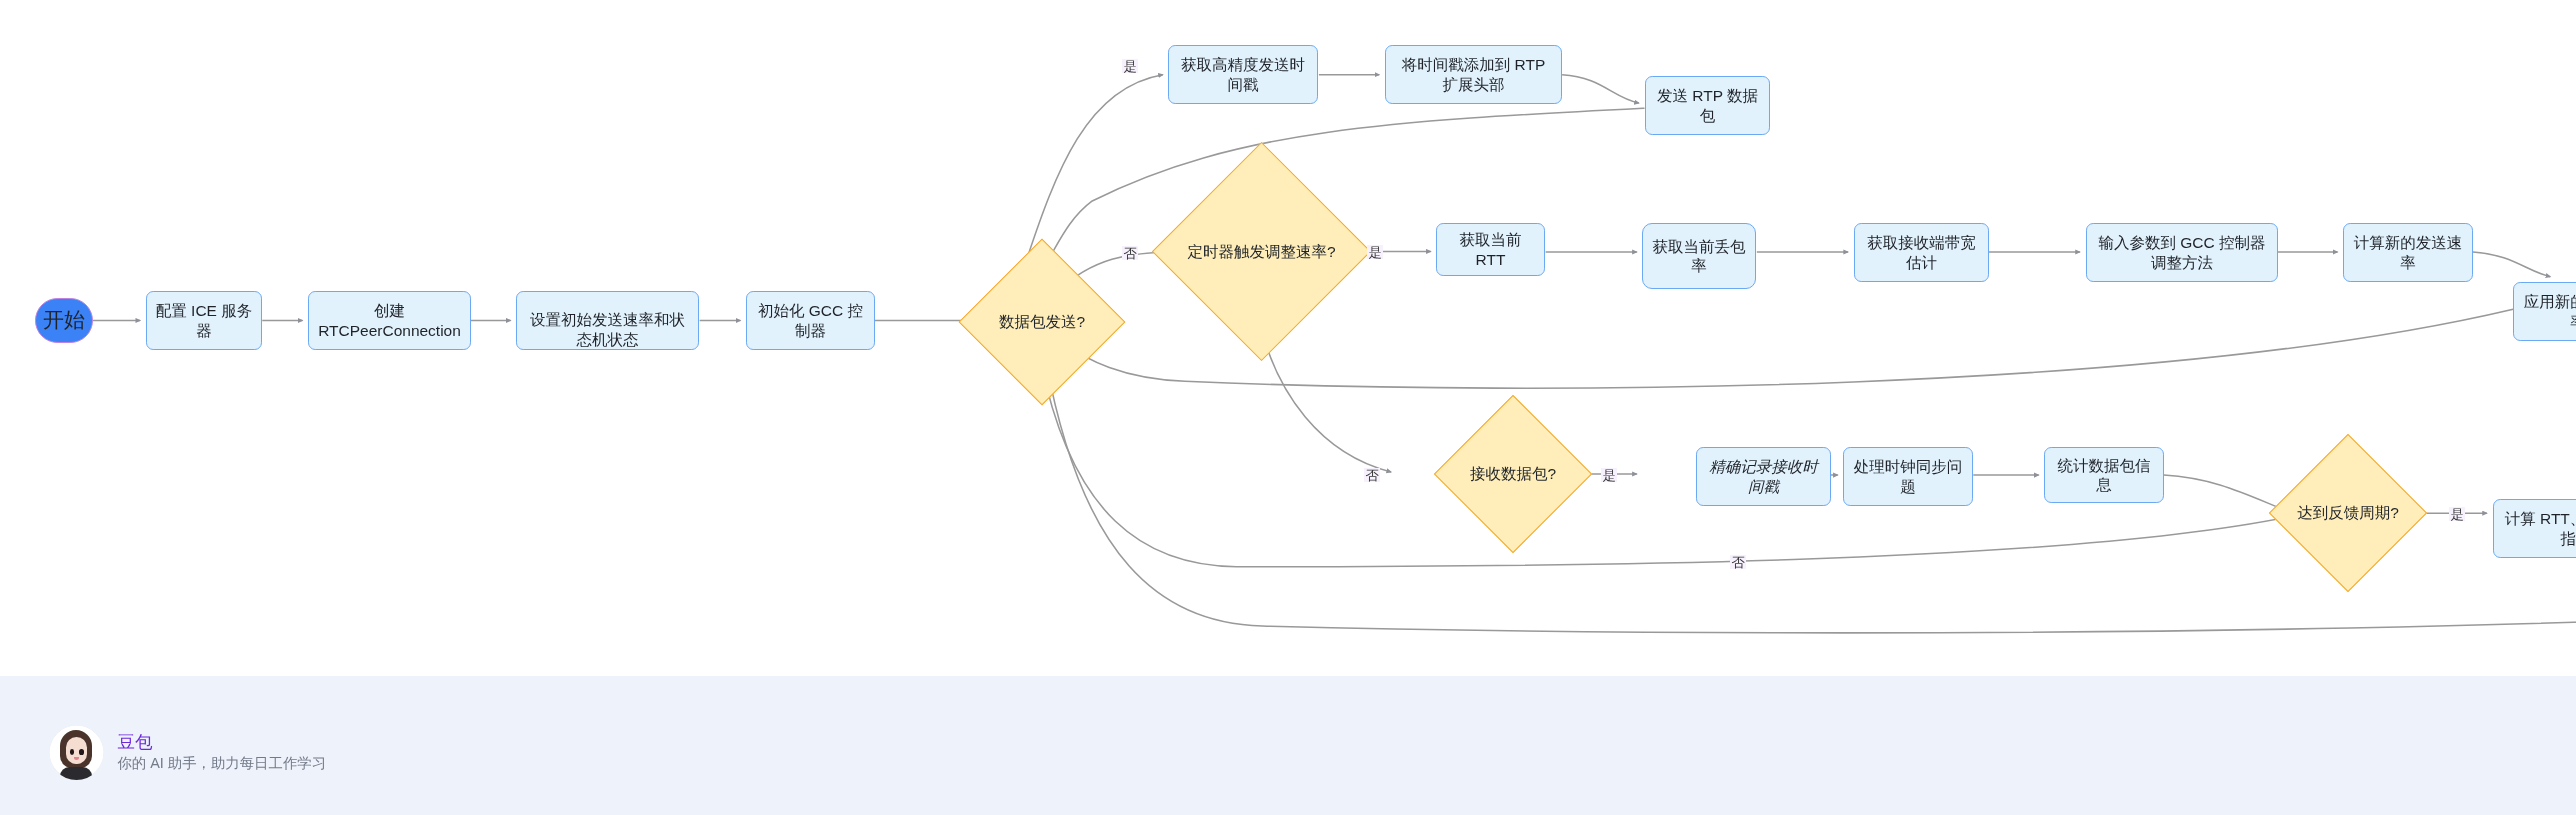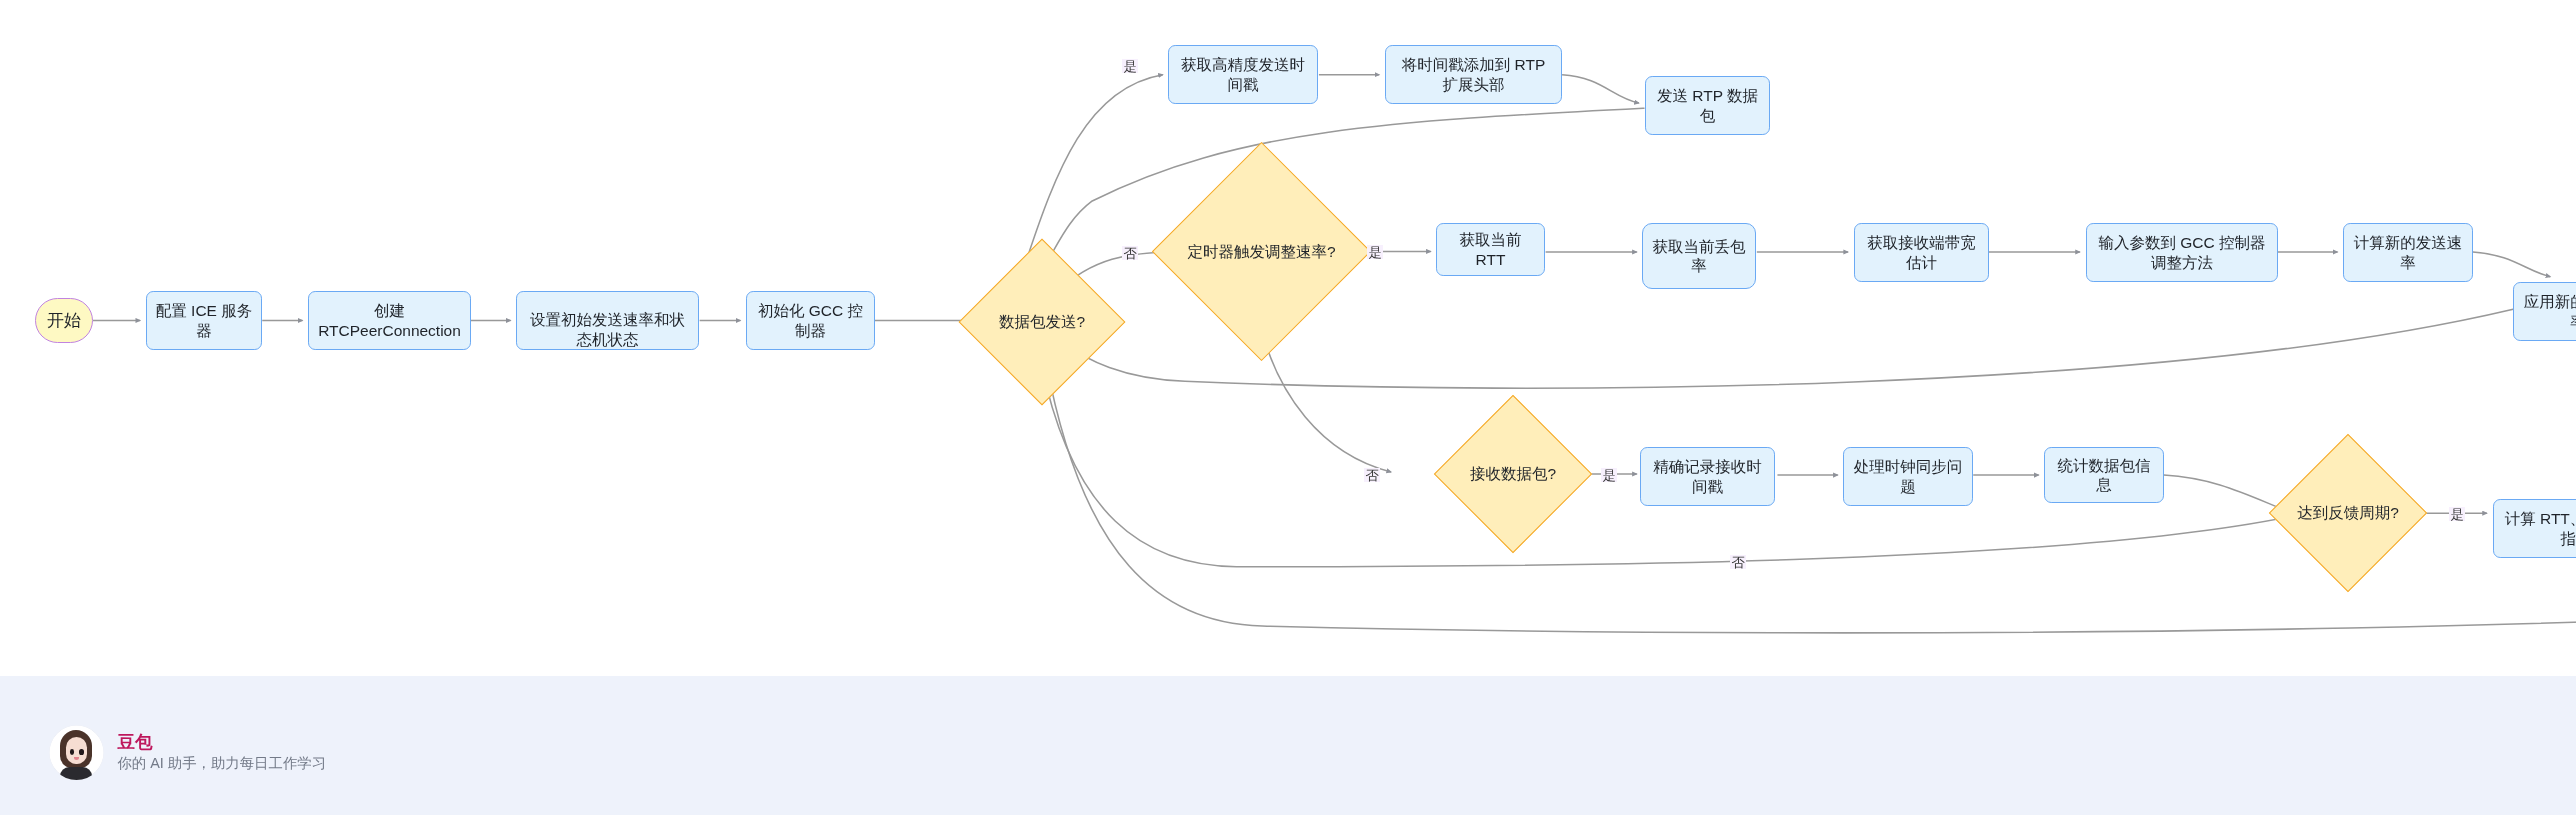--- a/index.html
+++ b/index.html
@@ -23,24 +23,24 @@
     z-index:3;
   }
   .proc{
     background:#e2f2fd;
     border:1.5px solid #6aa9f4;
     border-radius:7.2px;
     font-size:15.5px;
     padding:0 7.2px;
   }
   .start{
-    background:#fef9c3;
+    background:#3b82f6;
     border:1.5px solid #c183e0;
     border-radius:31px;
-    font-size:17px;
+    font-size:21px;
   }
   .decision{
     font-size:15.5px;
     z-index:3;
     background:transparent;
     border:none;
   }
   .decision .dlabel{position:relative;z-index:4;white-space:nowrap;}
   .diamond-shape{
     position:absolute;left:0;top:0;width:100%;height:100%;
@@ -78,21 +78,21 @@
     position:relative;overflow:hidden;flex:0 0 auto;
     box-shadow:0 0 0 0.5px #e6eaf4 inset;
   }
   .av-hair{position:absolute;left:11.3px;top:5.2px;width:32px;height:38px;border-radius:16.5px 16.5px 12.4px 12.4px;background:#4a332a;}
   .av-face{position:absolute;left:16.5px;top:12.4px;width:21.6px;height:27px;border-radius:10.8px 10.8px 10.3px 10.3px;background:#f6ddd2;}
   .av-eye{position:absolute;top:24px;width:4.6px;height:5.7px;border-radius:50%;background:#22181a;}
   .av-eye.l{left:20.6px;} .av-eye.r{left:30px;}
   .av-mouth{position:absolute;left:25px;top:32px;width:5.2px;height:3.1px;border-radius:0 0 3.1px 3.1px;background:#e3848e;}
   .av-body{position:absolute;left:11.3px;top:42px;width:32px;height:13.4px;border-radius:9.3px 9.3px 0 0;background:#2a2a2f;}
   #brand-text{display:flex;flex-direction:column;gap:2.1px;}
-  #brand-name{font-size:17.5px;color:#be185d;font-weight:bold;line-height:1.2;}
+  #brand-name{font-size:17.5px;color:#6d28d9;font-weight:normal;line-height:1.2;}
   #brand-sub{font-size:14.4px;color:#737a88;line-height:1.2;}
 </style>
 </head>
 <body>
 
 <div id="canvas">
 
   <svg id="edge-layer" viewBox="0 0 6776 1312" preserveAspectRatio="none">
     <defs>
       <marker id="ah" markerWidth="12" markerHeight="12" refX="9" refY="5" orient="auto" markerUnits="userSpaceOnUse">
@@ -206,21 +206,21 @@
 
   <div class="node proc" style="left:2513px;top:282px;width:130px;height:59px;">
     <span>应用新的发送速率</span>
   </div>
 
   <div class="node decision" style="left:1457px;top:418px;width:112px;height:112px;justify-content:center;">
     <span class="diamond-shape"></span>
     <span class="dlabel">接收数据包?</span>
   </div>
 
-  <div class="node proc" style="left:1640px;top:447px;width:135px;height:59px;">
+  <div class="node proc" style="left:1696px;top:447px;width:135px;height:59px;font-style:italic;">
     <span>精确记录接收时间戳</span>
   </div>
 
   <div class="node proc" style="left:1843px;top:447px;width:130px;height:59px;">
     <span>处理时钟同步问题</span>
   </div>
 
   <div class="node proc" style="left:2044px;top:447px;width:120px;height:56px;">
     <span>统计数据包信息</span>
   </div>

